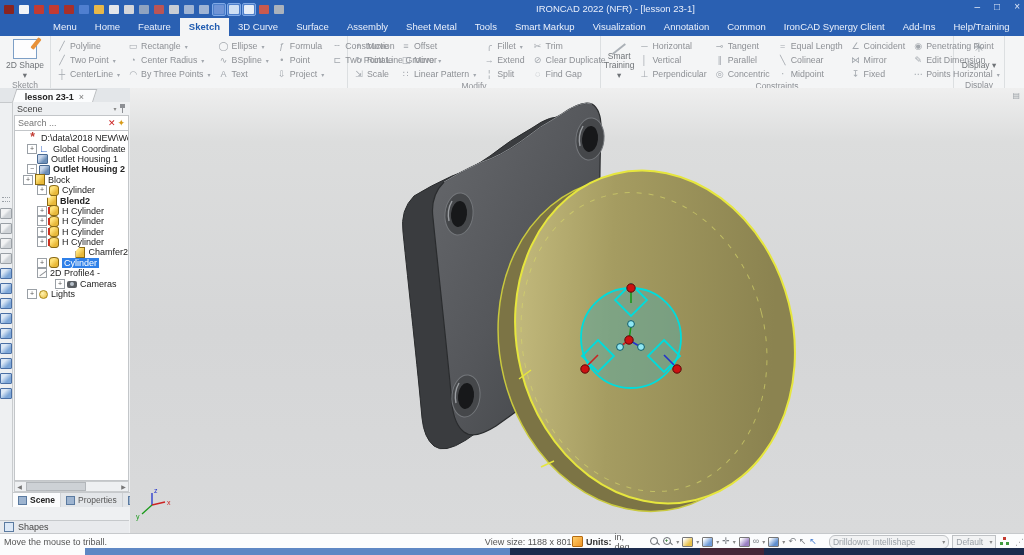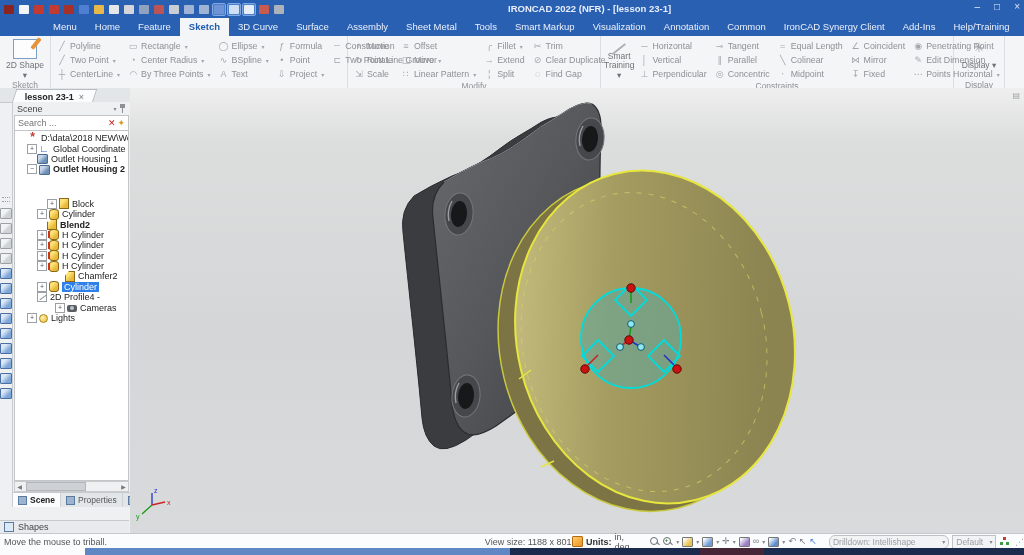--- a/index.html
+++ b/index.html
@@ -3,21 +3,21 @@
 <meta charset="utf-8">
 <style>
   html,body{margin:0;padding:0;background:#9a9a9a;font-family:"Liberation Sans","DejaVu Sans",sans-serif;}
   #app{position:relative;width:1024px;height:555px;background:#fff;overflow:hidden;font-size:10px;color:#333;}
   
   #titlebar{position:absolute;left:0;top:0;width:1024px;height:18px;background:#2a60b2;display:flex;align-items:center;}
   #qat{display:flex;align-items:center;gap:3px;padding-left:3px;}
   .qicon{width:12px;height:11px;border-radius:1px;display:inline-block;position:relative;}
   .qicon.active{outline:1px solid #7fa9e6;background:#4d7fcb;}
   .qig{position:absolute;inset:1px;border-radius:1px;}
-  #title-text{position:absolute;left:508px;top:3px;color:#e8eefb;font-size:9.5px;white-space:nowrap;font-weight:bold;}
+  #title-text{position:absolute;left:536px;top:3px;color:#e8eefb;font-size:9.5px;white-space:nowrap;}
   #win-ctrl{position:absolute;right:4px;top:1px;display:flex;gap:14px;color:#dfe8f8;font-size:10px;}
   #win-ctrl span{cursor:default;}
   
   #menubar{position:absolute;left:0;top:18px;width:1024px;height:18px;background:#2a60b2;display:flex;align-items:stretch;color:#eaf0fb;padding-left:44px;}
   .mtab{padding:3px 9px 0 9px;font-size:9.5px;white-space:nowrap;}
   .mtab.active{background:#f4f5f6;color:#1f5bb0;font-weight:bold;}
   #cmdsearch{display:flex;align-items:center;gap:5px;margin-left:14px;color:#b9cdf0;}
   .mag{width:8px;height:8px;display:inline-block;position:relative;}
   .mag i{position:absolute;left:0;top:0;width:5px;height:5px;border:1px solid currentColor;border-radius:50%;}
   .mag b{position:absolute;left:5px;top:5px;width:3px;height:1px;background:currentColor;transform:rotate(45deg);}
@@ -495,21 +495,21 @@
             <div class="trow" style="padding-left: 12px;">
               <span class="noexp"></span>
               <span class="tico ti-part"></span>
               <span class="tlabel">Outlet Housing 1</span>
             </div>
             <div class="trow bold" style="padding-left: 12px;">
               <span class="exp">−</span>
               <span class="tico ti-part"></span>
               <span class="tlabel">Outlet Housing 2</span>
             </div>
-            <div class="trow" style="padding-left: 32px; margin-top: 24px;">
+            <div class="trow" style="padding-left: 8px;">
               <span class="exp">+</span>
               <span class="tico ti-yellow ti-block"></span>
               <span class="tlabel">Block</span>
             </div>
             <div class="trow" style="padding-left: 22px;">
               <span class="exp">+</span>
               <span class="tico ti-yellow ti-cyl"></span>
               <span class="tlabel">Cylinder</span>
             </div>
             <div class="trow" style="padding-left: 22px; font-weight: bold;">
@@ -530,21 +530,21 @@
             <div class="trow" style="padding-left: 22px;">
               <span class="exp">+</span>
               <span class="tico ti-yellow ti-hcyl"></span>
               <span class="tlabel">H Cylinder</span>
             </div>
             <div class="trow" style="padding-left: 22px;">
               <span class="exp">+</span>
               <span class="tico ti-yellow ti-hcyl"></span>
               <span class="tlabel">H Cylinder</span>
             </div>
-            <div class="trow" style="padding-left: 40px;">
+            <div class="trow" style="padding-left: 22px; justify-content: flex-end;">
               <span class="noexp"></span>
               <span class="tico ti-yellow ti-chamfer"></span>
               <span class="tlabel">Chamfer2</span>
             </div>
             <div class="trow sel" style="padding-left: 22px;">
               <span class="exp">+</span>
               <span class="tico ti-yellow ti-cyl"></span>
               <span class="tlabel">Cylinder</span>
             </div>
             <div class="trow" style="padding-left: 12px;">

